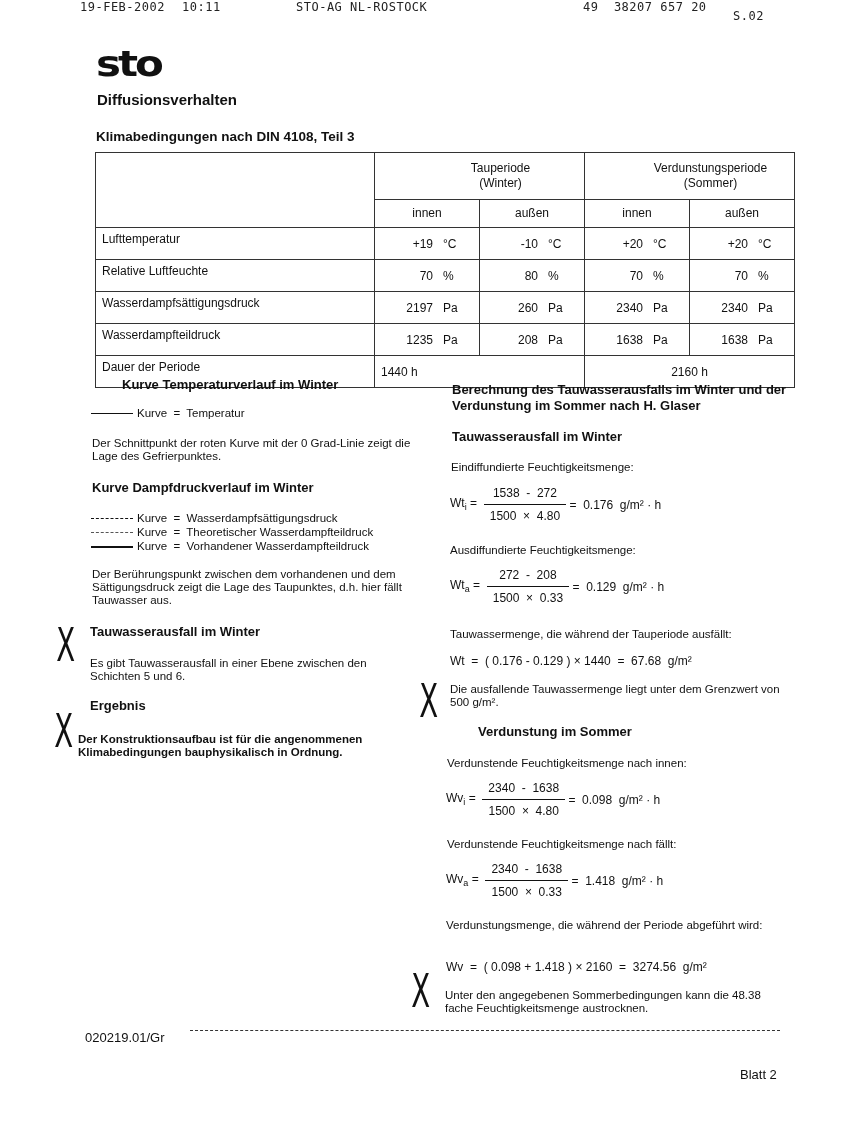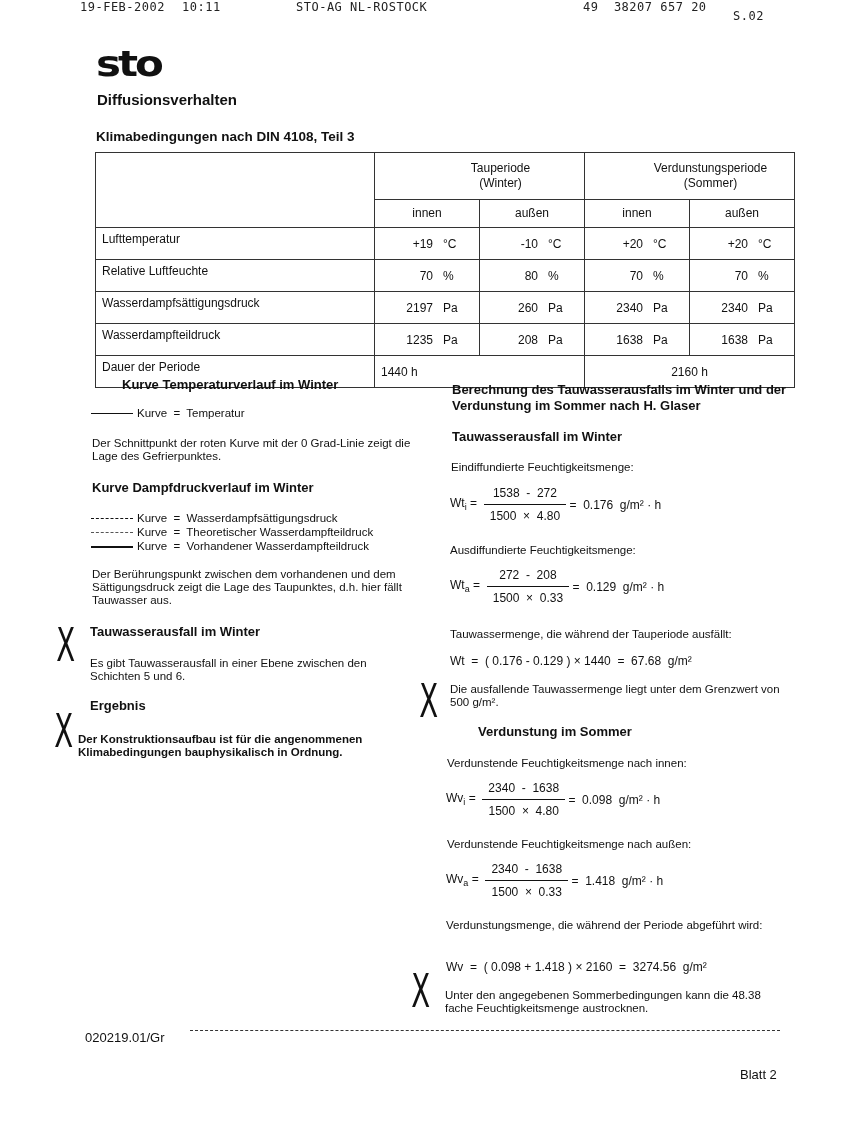--- a/index.html
+++ b/index.html
@@ -154,21 +154,21 @@
 <div class="abs txt" style="left:450px; top:683px; width:340px;">Die ausfallende Tauwassermenge liegt unter dem Grenzwert von 500 g/m².</div>
 
 <div class="abs sect" style="left:450px; top:724px;margin-left:28px;">Verdunstung im Sommer</div>
 <div class="abs txt" style="left:447px; top:757px;">Verdunstende Feuchtigkeitsmenge nach innen:</div>
 <div class="abs formula" style="left:446px; top:781px;">
   <span class="sym"><span>Wv</span><sub>i</sub>&nbsp;=&nbsp;</span>
   <span class="frac"><div class="num" style="white-space:pre;">2340  -  1638</div><div class="den" style="white-space:pre;">1500  ×  4.80</div></span>
   <span class="res" style="white-space:pre;">=  0.098  g/m² · h</span>
 </div>
 
-<div class="abs txt" style="left:447px; top:838px;">Verdunstende Feuchtigkeitsmenge nach außen:</div>
+<div class="abs txt" style="left:447px; top:838px;">Verdunstende Feuchtigkeitsmenge nach fällt:</div>
 <div class="abs formula" style="left:446px; top:862px;">
   <span class="sym"><span>Wv</span><sub>a</sub>&nbsp;=&nbsp;</span>
   <span class="frac"><div class="num" style="white-space:pre;">2340  -  1638</div><div class="den" style="white-space:pre;">1500  ×  0.33</div></span>
   <span class="res" style="white-space:pre;">=  1.418  g/m² · h</span>
 </div>
 
 <div class="abs txt" style="left:446px; top:919px; width:330px;">Verdunstungsmenge, die während der Periode abgeführt wird:</div>
 <div class="abs formula" style="left:446px; top:960px; white-space:pre;">Wv  =  ( 0.098 + 1.418 ) × 2160  =  3274.56  g/m²</div>
 <div class="abs xmark" style="left:405px; top:968px;">X</div>
 <div class="abs txt" style="left:445px; top:989px; width:330px;">Unter den angegebenen Sommerbedingungen kann die 48.38 fache Feuchtigkeitsmenge austrocknen.</div>

